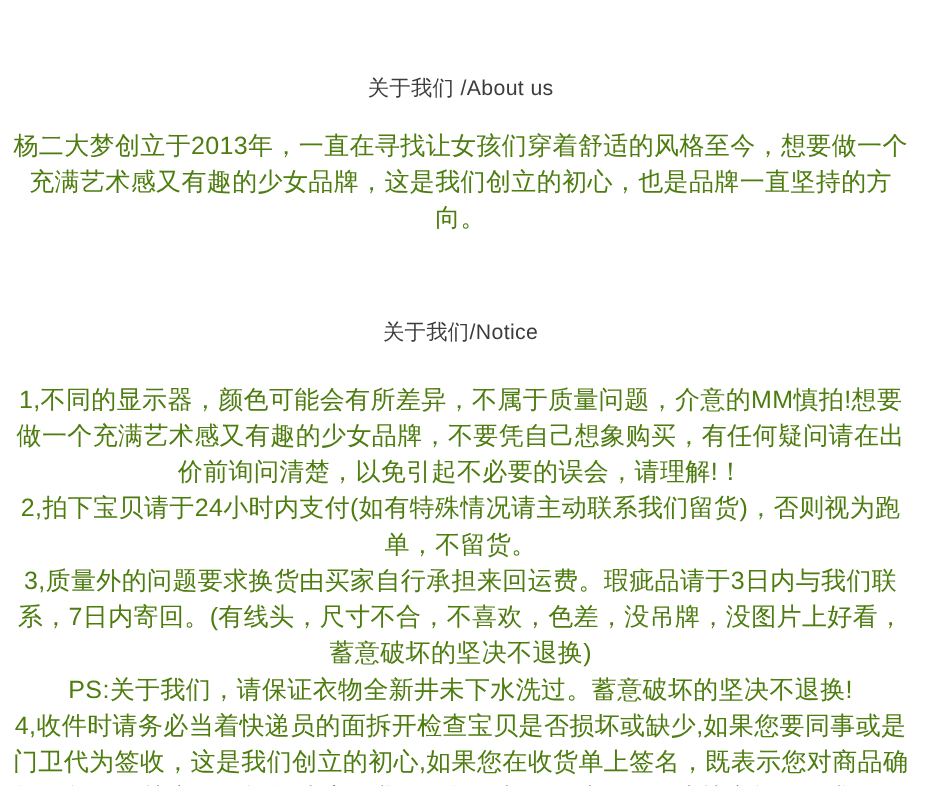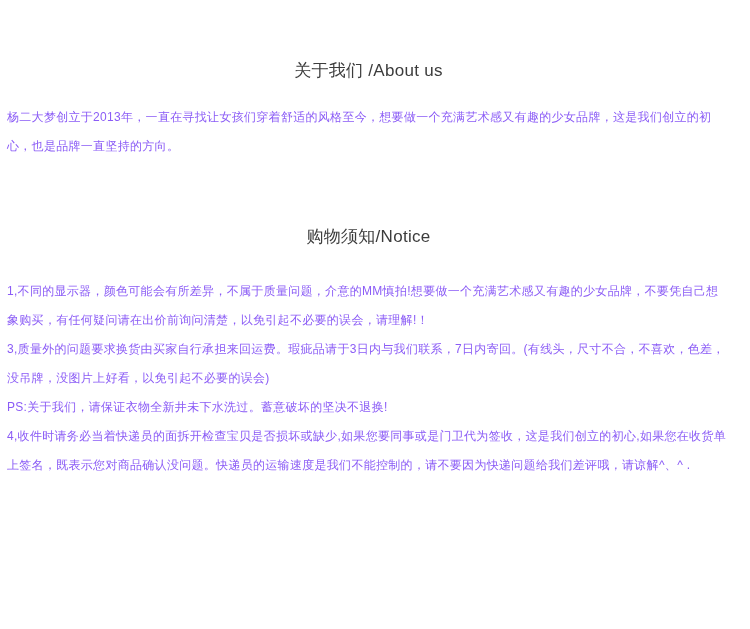--- a/index.html
+++ b/index.html
@@ -26,25 +26,25 @@
     margin: 0;
     font-size: 17px;
     line-height: 20px;
     font-weight: 400;
     text-align: center;
     color: #3c3c3c;
     letter-spacing: 0.3px;
   }
   .body-text {
     margin: 0;
-    font-size: 12px;
+    font-size: 20px;
     line-height: 29px;
     font-weight: 400;
-    text-align: left;
-    color: #8b5cf6;
+    text-align: center;
+    color: #4d7c0f;
     letter-spacing: 0.3px;
     word-break: break-all;
     overflow-wrap: break-word;
   }
   .about-body {
     margin-top: 22px;
   }
   .notice-title {
     margin-top: 66px;
   }
@@ -54,22 +54,23 @@
 </style>
 </head>
 <body>
 
 <div class="page">
 
   <h1 class="section-title">关于我们 /About us</h1>
 
   <p class="body-text about-body">杨二大梦创立于2013年，一直在寻找让女孩们穿着舒适的风格至今，想要做一个充满艺术感又有趣的少女品牌，这是我们创立的初心，也是品牌一直坚持的方向。</p>
 
-  <h2 class="section-title notice-title">购物须知/Notice</h2>
+  <h2 class="section-title notice-title">关于我们/Notice</h2>
 
   <div class="notice-body">
     <p class="body-text">1,不同的显示器，颜色可能会有所差异，不属于质量问题，介意的MM慎拍!想要做一个充满艺术感又有趣的少女品牌，不要凭自己想象购买，有任何疑问请在出价前询问清楚，以免引起不必要的误会，请理解!！</p>
-    <p class="body-text">3,质量外的问题要求换货由买家自行承担来回运费。瑕疵品请于3日内与我们联系，7日内寄回。(有线头，尺寸不合，不喜欢，色差，没吊牌，没图片上好看，以免引起不必要的误会)</p>
+    <p class="body-text">2,拍下宝贝请于24小时内支付(如有特殊情况请主动联系我们留货)，否则视为跑单，不留货。</p>
+    <p class="body-text">3,质量外的问题要求换货由买家自行承担来回运费。瑕疵品请于3日内与我们联系，7日内寄回。(有线头，尺寸不合，不喜欢，色差，没吊牌，没图片上好看，蓄意破坏的坚决不退换)</p>
     <p class="body-text">PS:关于我们，请保证衣物全新井未下水洗过。蓄意破坏的坚决不退换!</p>
     <p class="body-text">4,收件时请务必当着快递员的面拆开检查宝贝是否损坏或缺少,如果您要同事或是门卫代为签收，这是我们创立的初心,如果您在收货单上签名，既表示您对商品确认没问题。快递员的运输速度是我们不能控制的，请不要因为快递问题给我们差评哦，请谅解^、^ .</p>
   </div>
 
 </div>
 
 </body></html>

